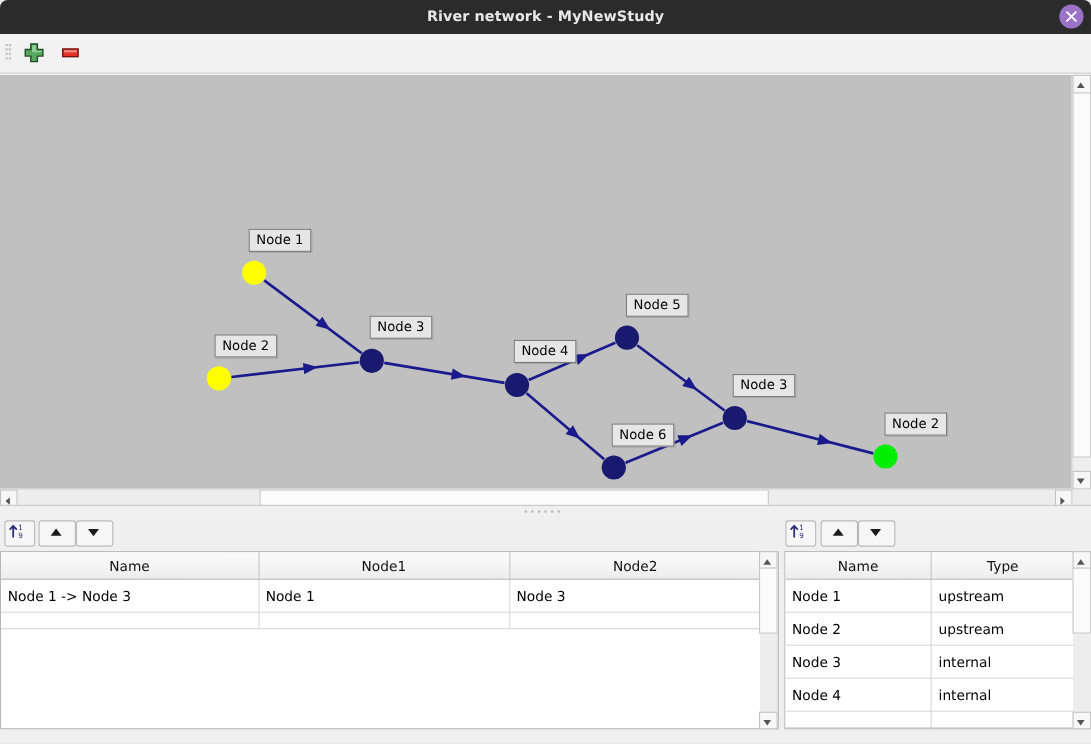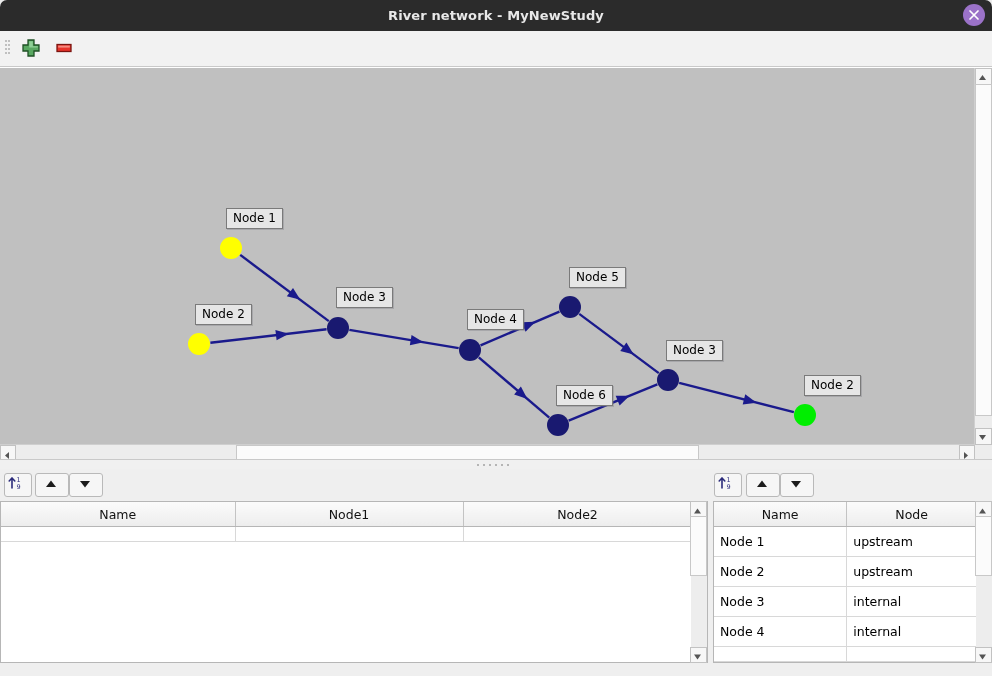--- a/index.html
+++ b/index.html
@@ -353,20 +353,25 @@
             </colgroup>
           <thead>
               <tr id="reaches-head">
                 <th>Name</th>
                 <th>Node1</th>
                 <th>Node2</th>
               </tr>
             </thead>
           <tbody id="reaches-body">
               <tr>
+                <td>Node 1 -&gt; Node 3</td>
+                <td>Node 1</td>
+                <td>Node 3</td>
+              </tr>
+              <tr>
                 <td class="empty"></td>
                 <td class="empty"></td>
                 <td class="empty"></td>
               </tr>
             </tbody>
         </table>
       </div>
       <div class="vscroll" style="left:691px; height:160px;">
         <div class="sb-arrow" style="left:-1px;top:-1px;width:15px;height:14px;">
           <svg width="13" height="12" viewBox="0 0 13 12">
@@ -406,21 +411,21 @@
 
       <div class="tbl-wrap" style="left:0; width:263px; height:160px;">
         <table class="grid">
           <colgroup>
               <col style="width:132px">
               <col style="width:129px">
             </colgroup>
           <thead>
               <tr id="nodes-head">
                 <th>Name</th>
-                <th>Node</th>
+                <th>Type</th>
               </tr>
             </thead>
           <tbody id="nodes-body">
               <tr>
                 <td>Node 1</td>
                 <td>upstream</td>
               </tr>
               <tr>
                 <td>Node 2</td>
                 <td>upstream</td>

